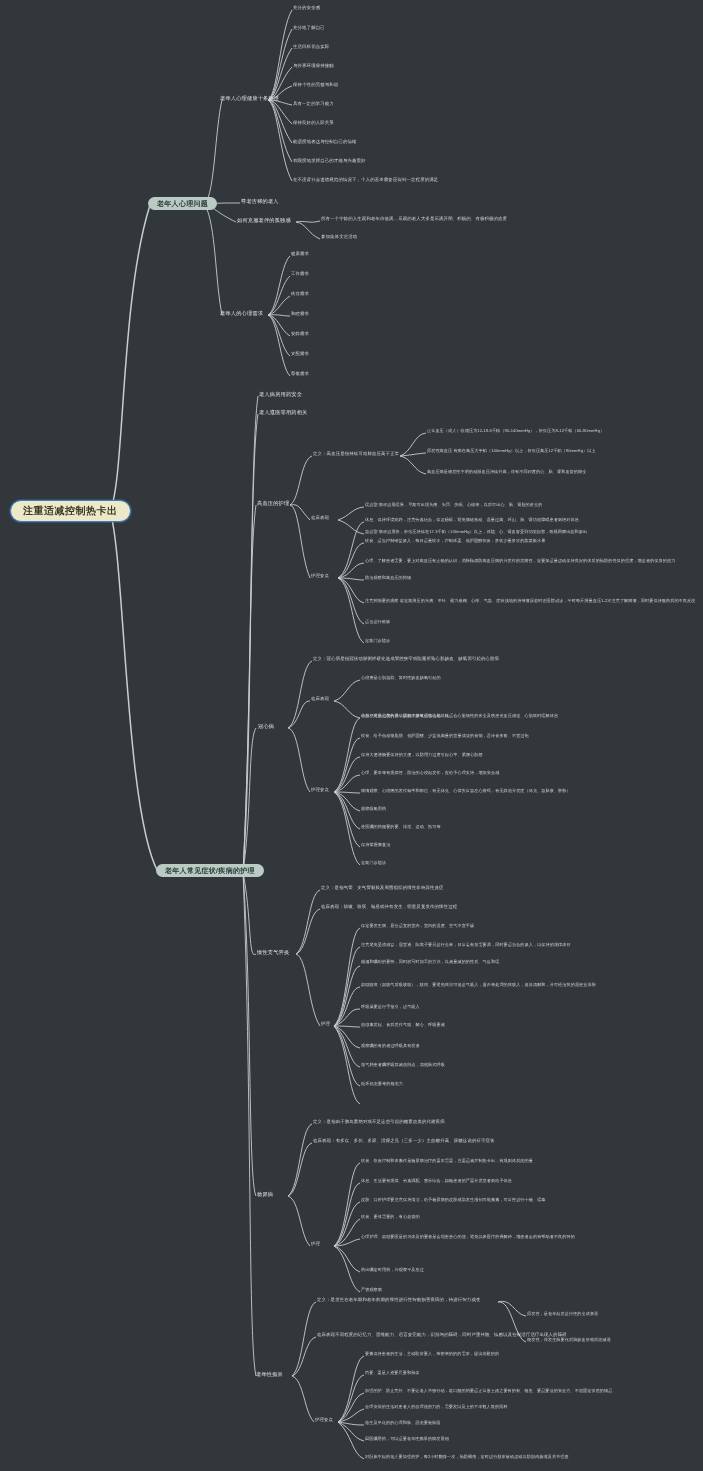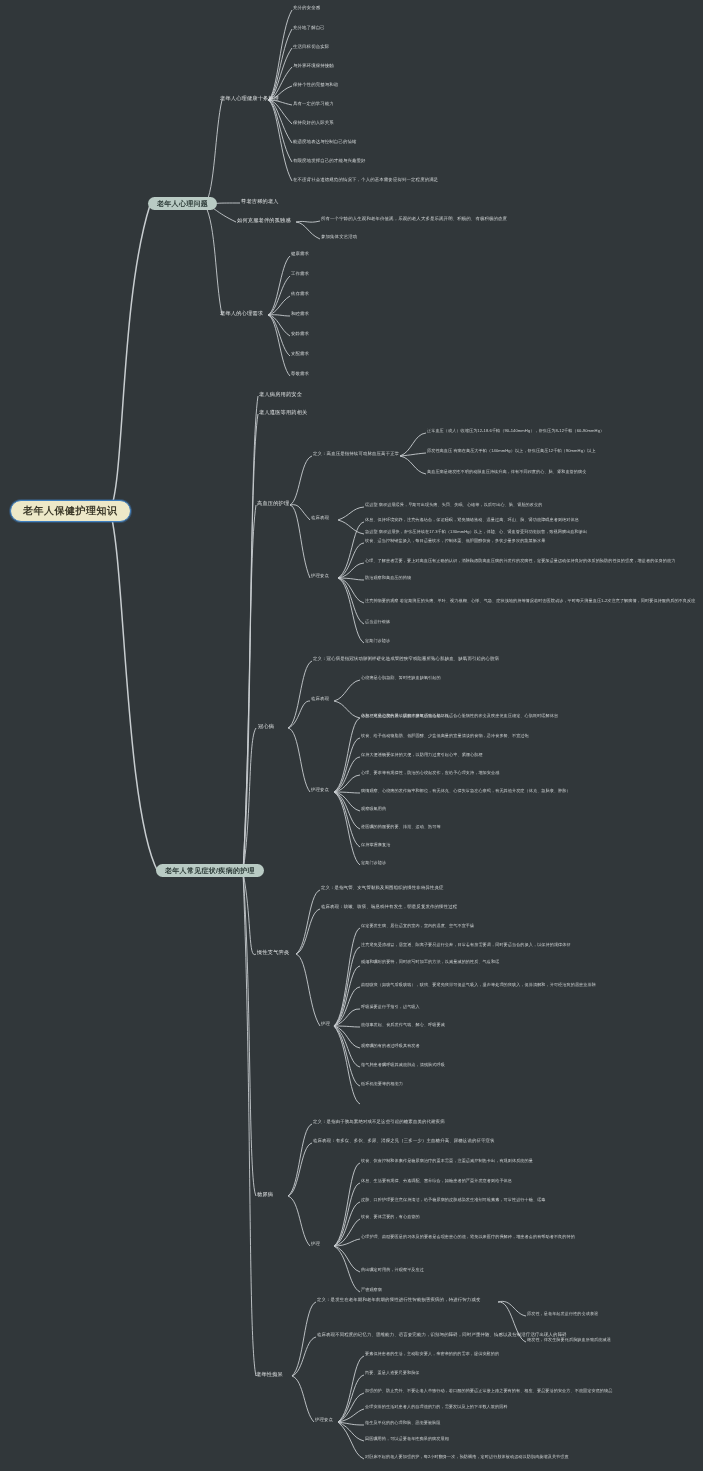--- a/index.html
+++ b/index.html
@@ -150,21 +150,21 @@
 
     <path d="M338 1422 C 352 1412, 352 1360, 364 1356"></path>
     <path d="M338 1422 C 352 1414, 352 1378, 364 1375"></path>
     <path d="M338 1422 C 352 1416, 352 1396, 364 1393"></path>
     <path d="M338 1422 C 352 1420, 356 1411, 364 1409"></path>
     <path d="M338 1422 C 352 1424, 352 1425, 364 1425"></path>
     <path d="M338 1422 C 352 1428, 352 1438, 364 1441"></path>
     <path d="M338 1422 C 352 1434, 352 1454, 364 1459"></path>
   </svg>
 
-  <div class="node root" style="left:10px;top:500px;">老年人保健护理知识</div>
+  <div class="node root" style="left:10px;top:500px;">注重适减控制热卡出</div>
 
   <div class="node lvl2" style="left:148px;top:197px;">老年人心理问题</div>
 
   <div class="node lvl3" style="left:220px;top:96px;">老年人心理健康十条标准</div>
   <div class="node lvl4" style="left:293px;top:6px;">充分的安全感</div>
   <div class="node lvl4" style="left:293px;top:26px;">充分地了解自己</div>
   <div class="node lvl4" style="left:293px;top:45px;">生活目标切合实际</div>
   <div class="node lvl4" style="left:293px;top:64px;">与外界环境保持接触</div>
   <div class="node lvl4" style="left:293px;top:83px;">保持个性的完整与和谐</div>
   <div class="node lvl4" style="left:293px;top:102px;">具有一定的学习能力</div>

